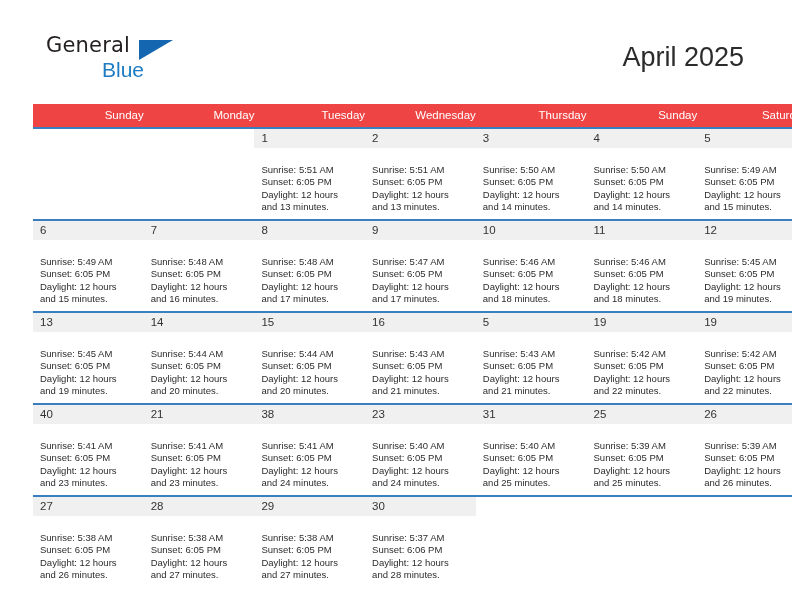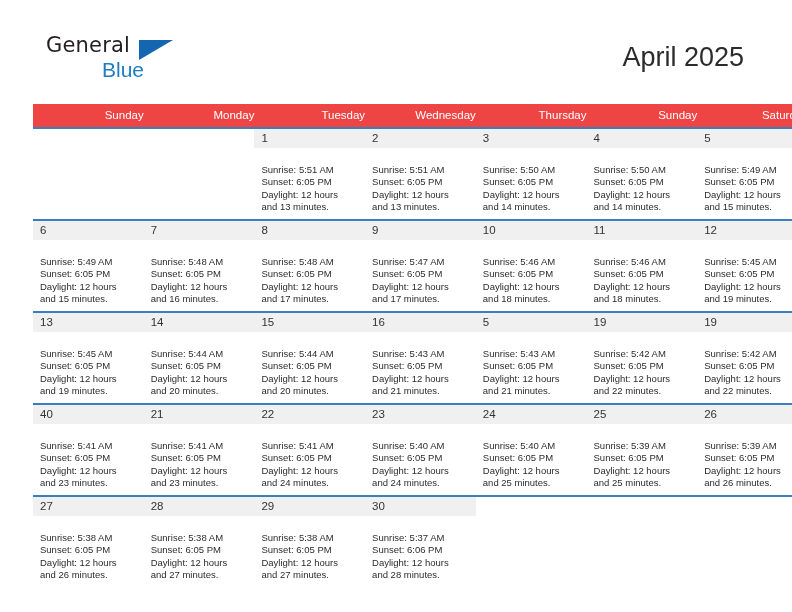--- a/index.html
+++ b/index.html
@@ -411,21 +411,21 @@
               <div class="cell-body">
                 <div>Sunrise: 5:41 AM</div>
                 <div>Sunset: 6:05 PM</div>
                 <div>Daylight: 12 hours</div>
                 <div>and 23 minutes.</div>
               </div>
             </div>
           </td>
           <td>
             <div class="cell-inner">
-              <div class="date-band">22</div>
+              <div class="date-band">38</div>
               <div class="cell-body">
                 <div>Sunrise: 5:41 AM</div>
                 <div>Sunset: 6:05 PM</div>
                 <div>Daylight: 12 hours</div>
                 <div>and 24 minutes.</div>
               </div>
             </div>
           </td>
           <td>
             <div class="cell-inner">
@@ -433,21 +433,21 @@
               <div class="cell-body">
                 <div>Sunrise: 5:40 AM</div>
                 <div>Sunset: 6:05 PM</div>
                 <div>Daylight: 12 hours</div>
                 <div>and 24 minutes.</div>
               </div>
             </div>
           </td>
           <td>
             <div class="cell-inner">
-              <div class="date-band">24</div>
+              <div class="date-band">31</div>
               <div class="cell-body">
                 <div>Sunrise: 5:40 AM</div>
                 <div>Sunset: 6:05 PM</div>
                 <div>Daylight: 12 hours</div>
                 <div>and 25 minutes.</div>
               </div>
             </div>
           </td>
           <td>
             <div class="cell-inner">

